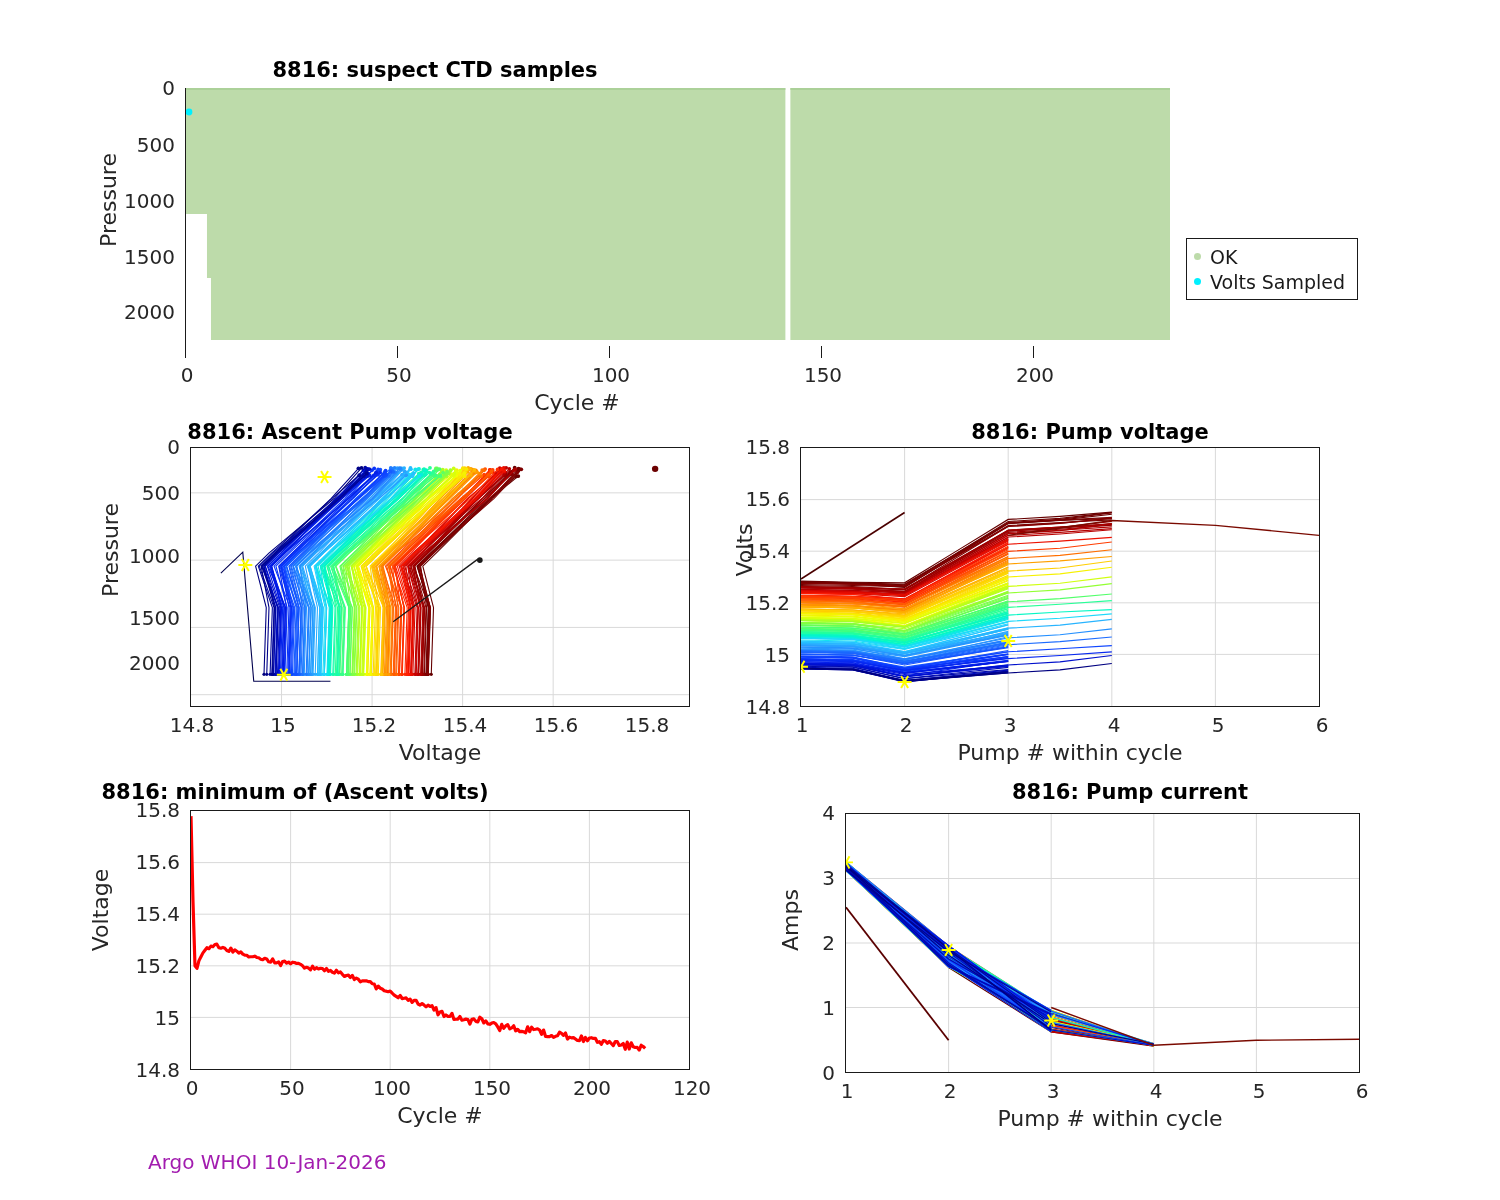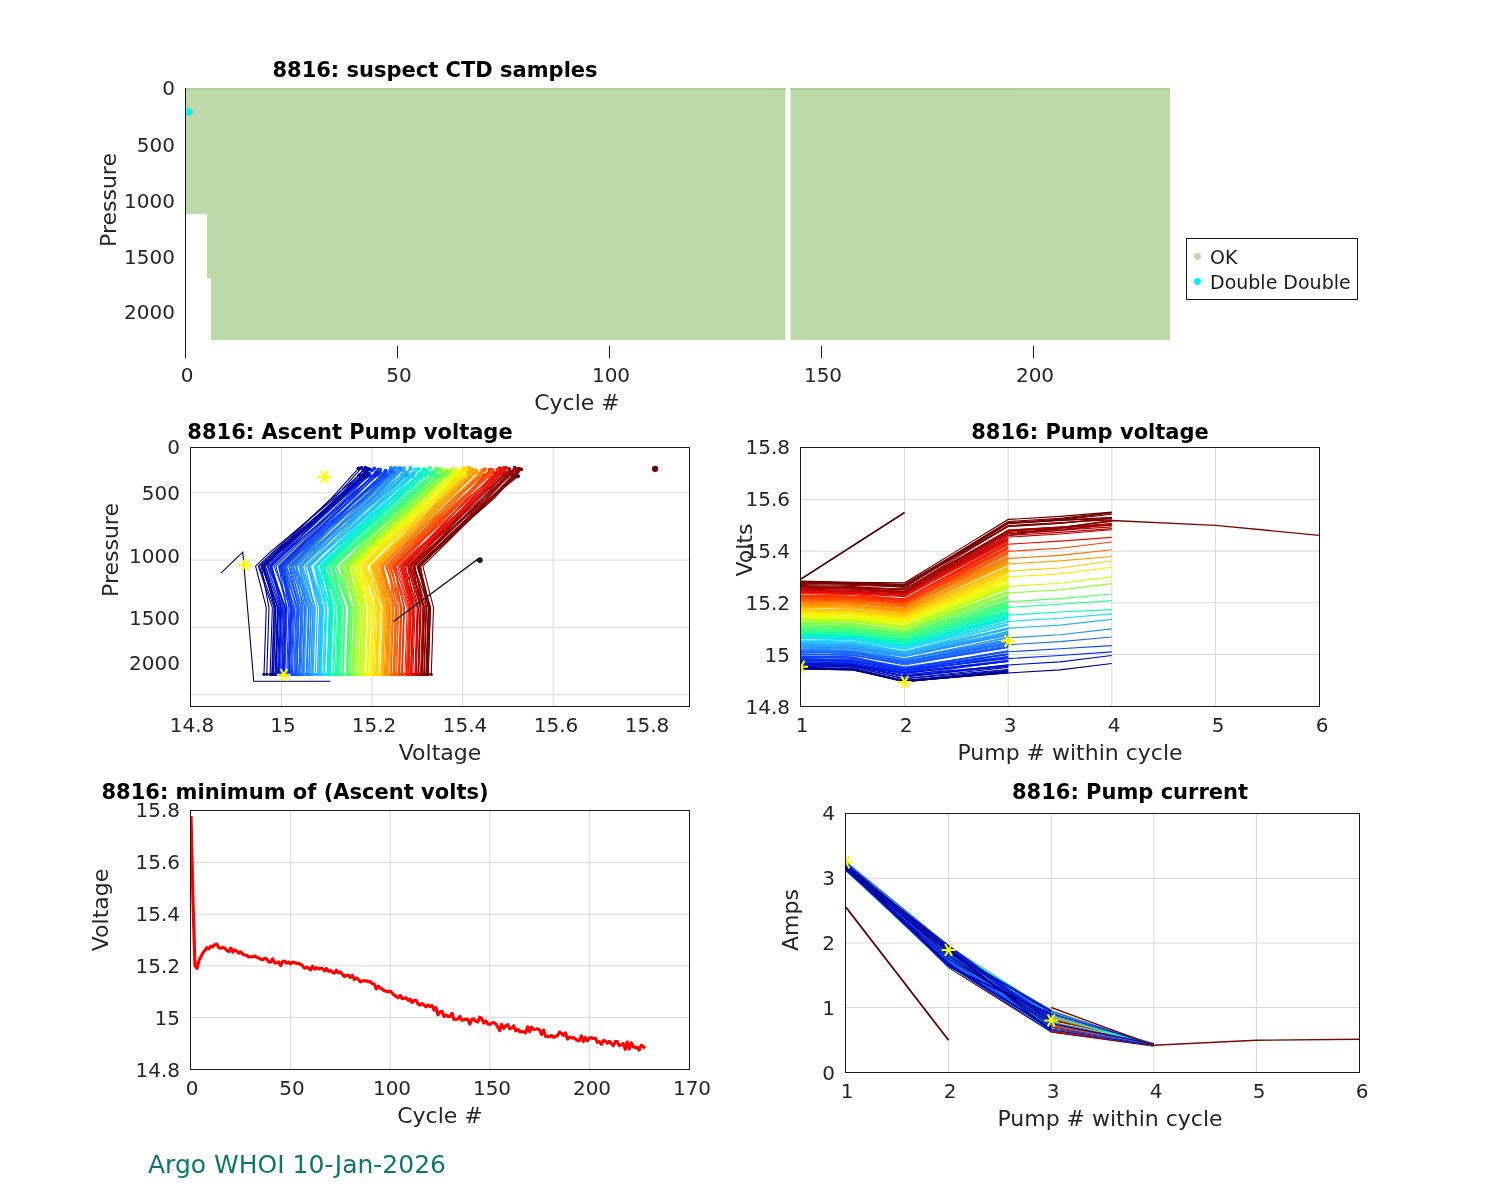--- a/index.html
+++ b/index.html
@@ -98,22 +98,22 @@
     flex: 0 0 auto;
   }
   .legend-text {
     font-size: 19px;
     color: #1a1a1a;
     white-space: nowrap;
     font-family: "DejaVu Sans", "Liberation Sans", sans-serif;
   }
   .footer {
     position: absolute;
-    font-size: 25px;
-    color: #0f766e;
+    font-size: 20px;
+    color: #a21caf;
     white-space: nowrap;
     font-family: "DejaVu Sans", "Liberation Sans", sans-serif;
   }
   .tickmark {
     position: absolute;
     background: #1a1a1a;
   }
 </style>
 </head>
 <body>
@@ -196,21 +196,21 @@
 
     <div class="axis-label" style="left:577px; top:340px; width:200px; transform:translateX(-50%);">Cycle #</div>
 
     <div class="legend-box" style="left:1186px; top:188px; width:172px; height:62px;">
       <div class="legend-row">
         <span class="legend-dot" style="background:#bddbaa;"></span>
         <span class="legend-text">OK</span>
       </div>
       <div class="legend-row">
         <span class="legend-dot" style="background:#00f0ff;"></span>
-        <span class="legend-text">Double Double</span>
+        <span class="legend-text">Volts Sampled</span>
       </div>
     </div>
   </div>
 
   <div class="panel" style="left:0px; top:415px; width:750px; height:350px;">
 
     <div class="panel-title" style="left:-250px; top:5px; width:1200px;">8816: Ascent Pump voltage</div>
 
     <div class="tick-label y" style="left:122px; top:32px; width:58px;">0</div>
     <div class="tick-label y" style="left:122px; top:78px; width:58px;">500</div>
@@ -1126,21 +1126,21 @@
         </g>
         <path id="minasc-path" fill="none" stroke="#ff0000" stroke-width="3.2" stroke-linejoin="round" d="M 0.00,5.20 L 2.00,91.00 L 4.00,156.00 L 6.00,158.60 L 8.00,150.80 L 10.00,146.90 L 12.00,143.00 L 14.00,140.40 L 16.00,137.80 L 18.00,138.78 L 20.00,136.13 L 22.00,136.76 L 24.00,134.57 L 26.00,134.20 L 28.00,137.77 L 30.00,138.25 L 32.00,137.43 L 34.00,138.37 L 36.00,140.57 L 38.00,141.53 L 40.00,138.11 L 42.00,142.14 L 44.00,140.02 L 46.00,141.30 L 48.00,143.22 L 50.00,141.99 L 52.00,144.16 L 54.00,145.18 L 56.00,145.37 L 58.00,147.05 L 60.00,146.91 L 62.00,146.91 L 64.00,146.32 L 66.00,147.59 L 68.00,147.92 L 70.00,149.36 L 72.00,149.91 L 74.00,148.39 L 76.00,149.07 L 78.00,151.98 L 80.00,152.33 L 82.00,149.03 L 84.00,152.99 L 86.00,153.07 L 88.00,152.07 L 90.00,155.71 L 92.00,151.65 L 94.00,151.26 L 96.00,153.37 L 98.00,152.19 L 100.00,154.00 L 102.00,152.36 L 104.00,152.75 L 106.00,153.60 L 108.00,153.53 L 110.00,154.53 L 112.00,156.01 L 114.00,158.37 L 116.00,157.51 L 118.00,158.29 L 120.00,160.11 L 122.00,156.33 L 124.00,159.46 L 126.00,157.88 L 128.00,159.21 L 130.00,158.53 L 132.00,158.73 L 134.00,161.03 L 136.00,158.67 L 138.00,161.57 L 140.00,160.64 L 142.00,162.51 L 144.00,163.41 L 146.00,160.48 L 148.00,163.13 L 150.00,162.22 L 152.00,164.59 L 154.00,166.75 L 156.00,165.78 L 158.00,165.40 L 160.00,167.80 L 162.00,165.75 L 164.00,169.86 L 166.00,168.47 L 168.00,169.49 L 170.00,172.21 L 172.00,171.18 L 174.00,171.24 L 176.00,171.05 L 178.00,171.92 L 180.00,171.90 L 182.00,174.13 L 184.00,174.33 L 186.00,179.29 L 188.00,176.41 L 190.00,178.54 L 192.00,179.38 L 194.00,181.12 L 196.00,181.56 L 198.00,182.15 L 200.00,181.50 L 202.00,183.61 L 204.00,185.49 L 206.00,186.79 L 208.00,188.19 L 210.00,185.86 L 212.00,189.10 L 214.00,188.75 L 216.00,188.37 L 218.00,190.84 L 220.00,189.51 L 222.00,192.78 L 224.00,190.74 L 226.00,190.68 L 228.00,194.49 L 230.00,195.58 L 232.00,194.10 L 234.00,195.60 L 236.00,197.39 L 238.00,195.69 L 240.00,196.97 L 242.00,196.11 L 244.00,200.52 L 246.00,198.08 L 248.00,205.38 L 250.00,202.45 L 252.00,201.83 L 254.00,207.14 L 256.00,205.54 L 258.00,206.92 L 260.00,207.12 L 262.00,203.87 L 264.00,210.05 L 266.00,209.84 L 268.00,209.71 L 270.00,207.13 L 272.00,210.83 L 274.00,210.38 L 276.00,209.72 L 278.00,210.10 L 280.00,214.76 L 282.00,209.87 L 284.00,209.53 L 286.00,211.99 L 288.00,212.52 L 290.00,207.78 L 292.00,209.32 L 294.00,213.61 L 296.00,211.57 L 298.00,214.57 L 300.00,214.95 L 302.00,213.69 L 304.00,213.13 L 306.00,214.45 L 308.00,217.61 L 310.00,221.27 L 312.00,215.00 L 314.00,219.06 L 316.00,216.53 L 318.00,215.22 L 320.00,219.62 L 322.00,218.62 L 324.00,216.37 L 326.00,221.59 L 328.00,220.00 L 330.00,222.35 L 332.00,222.07 L 334.00,222.48 L 336.00,223.44 L 338.00,217.43 L 340.00,222.44 L 342.00,217.84 L 344.00,220.25 L 346.00,219.89 L 348.00,219.47 L 350.00,220.69 L 352.00,224.96 L 354.00,220.73 L 356.00,227.17 L 358.00,227.29 L 360.00,227.29 L 362.00,226.25 L 364.00,228.20 L 366.00,227.07 L 368.00,226.57 L 370.00,222.88 L 372.00,224.02 L 374.00,226.09 L 376.00,223.69 L 378.00,229.86 L 380.00,227.89 L 382.00,228.64 L 384.00,228.38 L 386.00,229.85 L 388.00,231.31 L 390.00,231.49 L 392.00,226.61 L 394.00,232.39 L 396.00,228.28 L 398.00,231.52 L 400.00,228.76 L 402.00,228.46 L 404.00,229.19 L 406.00,229.01 L 408.00,233.10 L 410.00,232.43 L 412.00,235.21 L 414.00,231.27 L 416.00,231.75 L 418.00,234.07 L 420.00,232.14 L 422.00,234.31 L 424.00,236.39 L 426.00,232.34 L 428.00,232.40 L 430.00,236.30 L 432.00,235.83 L 434.00,234.29 L 436.00,240.21 L 438.00,232.94 L 440.00,239.79 L 442.00,233.60 L 444.00,237.62 L 446.00,238.34 L 448.00,238.19 L 450.00,240.93 L 452.00,236.05 L 454.00,237.33 L 456.00,239.20"></path>
       </svg>
     </div>
 
     <div class="tick-label x" style="left:192px; top:301px;">0</div>
     <div class="tick-label x" style="left:292px; top:301px;">50</div>
     <div class="tick-label x" style="left:392px; top:301px;">100</div>
     <div class="tick-label x" style="left:492px; top:301px;">150</div>
     <div class="tick-label x" style="left:592px; top:301px;">200</div>
-    <div class="tick-label x" style="left:692px; top:301px;">170</div>
+    <div class="tick-label x" style="left:692px; top:301px;">120</div>
 
     <div class="axis-label" style="left:440px; top:328px; width:200px; transform:translateX(-50%);">Cycle #</div>
   </div>
 
   <div class="panel" style="left:750px; top:775px; width:750px; height:400px;">
 
     <div class="panel-title" style="left:-220px; top:5px; width:1200px;">8816: Pump current</div>
 
     <div class="tick-label y" style="left:40px; top:38px; width:45px;">4</div>
     <div class="tick-label y" style="left:40px; top:103px; width:45px;">3</div>

